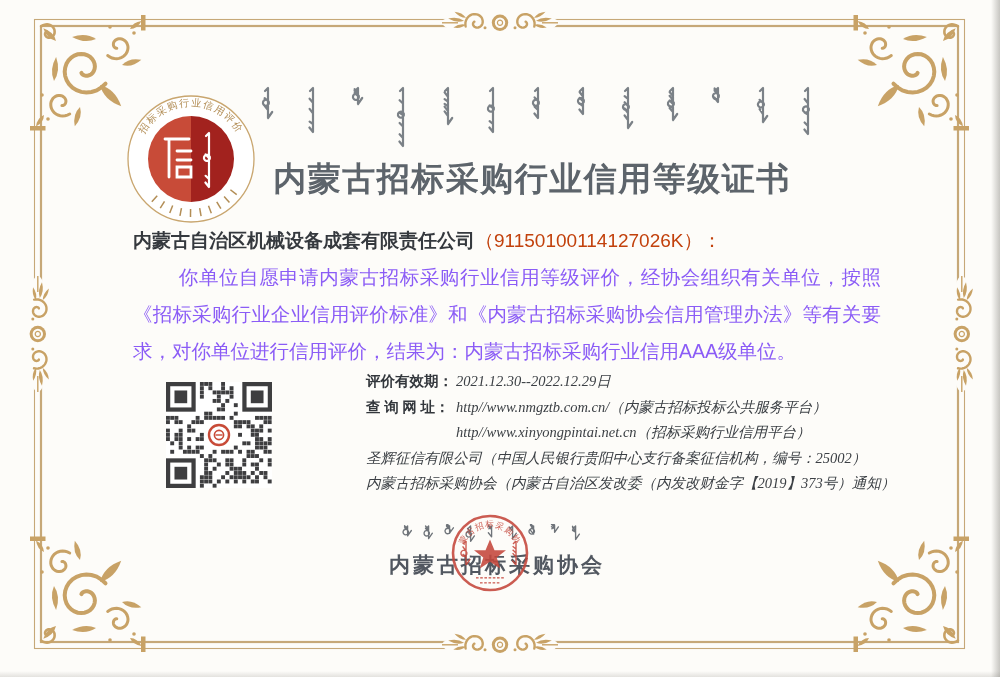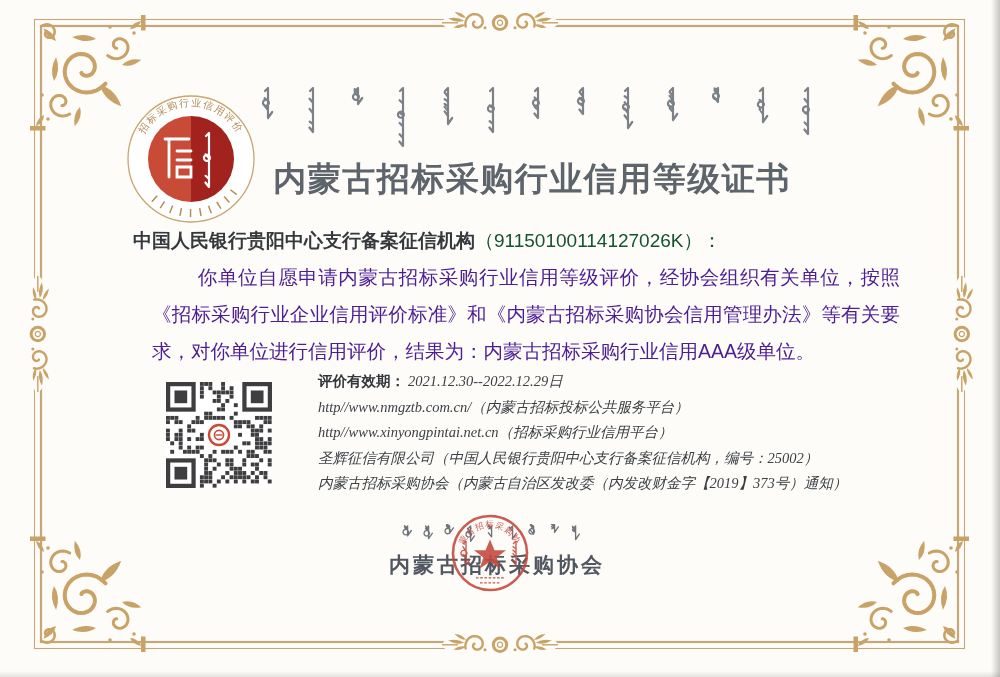--- a/index.html
+++ b/index.html
@@ -7,28 +7,28 @@
         font-family:"Liberation Serif","DejaVu Serif",serif;}
   svg{display:block}
   #frame{position:absolute;left:0;top:0;}
   .emblem{position:absolute;left:121px;top:89px;width:140px;height:140px;}
   .m-top{position:absolute;left:256px;top:86px;}
   .title{position:absolute;left:0;top:157px;width:1000px;text-align:center;
          font-size:33px;letter-spacing:1.5px;font-weight:600;color:#5d646b;padding-left:32px;}
   .company{position:absolute;left:133px;top:228px;width:760px;
            font-family:"Liberation Sans","DejaVu Sans",sans-serif;font-size:19px;color:#35393e;}
   .cname{font-weight:bold;}
-  .creg{font-weight:500;color:#14532d;}
+  .creg{font-weight:500;color:#c2410c;}
   .para{position:absolute;left:133px;top:259px;width:748px;
         font-family:"Liberation Sans","DejaVu Sans",sans-serif;
-        font-size:19.5px;line-height:37px;color:#4c1d95;font-weight:500;
-        text-align:justify;text-indent:2.35em;margin-left:19px;}
+        font-size:19.5px;line-height:37px;color:#8b5cf6;font-weight:500;
+        text-align:justify;text-indent:2.35em;}
   .qr{position:absolute;left:166px;top:382px;}
   .details{position:absolute;left:318px;top:369px;width:660px;font-size:14.5px;color:#3c4045;}
-  .detail-row{display:flex;}
+  .detail-row{display:flex;margin-left:48px;}
   .dlabel{width:90px;flex-shrink:0;font-weight:bold;color:#33373c;line-height:25.5px;}
   .dlines{flex:1;}
   .dline{line-height:25.5px;white-space:nowrap;font-style:italic;}
   .m-foot{position:absolute;left:400px;top:524px;}
   .orgname{position:absolute;left:0;top:551px;width:994px;text-align:center;
            font-size:21px;letter-spacing:3px;color:#515760;font-weight:600;}
   .seal{position:absolute;left:440px;top:503px;opacity:.88;}
   .edge-right{position:absolute;right:0;top:0;width:9px;height:677px;
       background:linear-gradient(to right,rgba(110,108,102,0),rgba(110,108,102,.38));}
   .edge-bottom{position:absolute;left:0;bottom:0;width:1000px;height:6px;
@@ -229,21 +229,21 @@
       <path d="M4,0 l-3,3 M4,0 L4,40 M4,11.0 l-3.4,-2.8 M4,18.0 l-3.4,-3.8 M4,25.0 l-3.4,-4.5 M4,32.0 l-3.4,-4.5 M4,16.8 a3,3 0 1 0 .1,.1 M4,40 l4.2,-6" transform="translate(368,2)" fill="none" stroke="#7b8187" stroke-width="2.2" stroke-linecap="round"></path>
       <path d="M4,0 l-3,3 M4,0 L4,32 M4,8.0 l-3.4,-4.0 M4,12.0 l-3.4,-4.2 M4,16.0 l-3.4,-3.5 M4,20.0 l-3.4,-2.2 M4,24.0 l-3.4,-3.9 M4,13.4 a3,3 0 1 0 .1,.1 M4,32 l4.2,-6" transform="translate(413,2)" fill="none" stroke="#7b8187" stroke-width="2.2" stroke-linecap="round"></path>
       <path d="M4,0 l-3,3 M4,0 L4,14 M4,4.4 l-3.4,-2.1 M4,4.8 l-3.4,-4.5 M4,5.2 l-3.4,-2.5 M4,5.6 l-3.4,-2.9 M4,6.0 l-3.4,-4.3 M4,5.9 a3,3 0 1 0 .1,.1 M4,14 l-3.6,-4.5" transform="translate(458,2)" fill="none" stroke="#7b8187" stroke-width="2.2" stroke-linecap="round"></path>
       <path d="M4,0 l-3,3 M4,0 L4,34 M4,15.0 l-3.4,-3.2 M4,26.0 l-3.4,-4.9 M4,14.3 a3,3 0 1 0 .1,.1 M4,34 l4.2,-6" transform="translate(503,2)" fill="none" stroke="#7b8187" stroke-width="2.2" stroke-linecap="round"></path>
       <path d="M4,0 l-3,3 M4,0 L4,46 M4,15.3 l-3.4,-4.3 M4,26.7 l-3.4,-2.2 M4,38.0 l-3.4,-3.5 M4,19.3 a3,3 0 1 0 .1,.1 M4,46 l-3.6,-4.5" transform="translate(548,2)" fill="none" stroke="#7b8187" stroke-width="2.2" stroke-linecap="round"></path>
     </svg>
 
   <div class="title">内蒙古招标采购行业信用等级证书</div>
 
   <div class="company">
-    <span class="cname">中国人民银行贵阳中心支行备案征信机构</span><span class="creg">（91150100114127026K）：</span>
+    <span class="cname">内蒙古自治区机械设备成套有限责任公司</span><span class="creg">（91150100114127026K）：</span>
   </div>
 
   <div class="para">你单位自愿申请内蒙古招标采购行业信用等级评价，经协会组织有关单位，按照《招标采购行业企业信用评价标准》和《内蒙古招标采购协会信用管理办法》等有关要求，对你单位进行信用评价，结果为：内蒙古招标采购行业信用AAA级单位。</div>
 
   <svg id="qr" class="qr" width="106" height="106">
       <rect x="0" y="0" width="106" height="106" fill="#fff"></rect>
       <rect x="0" y="0" width="29.68" height="29.68" fill="#3e3e40"></rect>
       <rect x="4.24" y="4.24" width="21.200000000000003" height="21.200000000000003" fill="#fff"></rect>
       <rect x="8.48" y="8.48" width="12.72" height="12.72" fill="#3e3e40"></rect>
       <rect x="76.32000000000001" y="0" width="29.68" height="29.68" fill="#3e3e40"></rect>
@@ -430,20 +430,21 @@
     </svg>
 
   <div class="details" id="details">
       <div class="detail-row">
         <span class="dlabel">评价有效期：</span>
         <div class="dlines">
           <div class="dline">2021.12.30--2022.12.29日</div>
         </div>
       </div>
       <div class="detail-row">
+        <span class="dlabel">查 询 网 址：</span>
         <div class="dlines">
           <div class="dline">http//www.nmgztb.com.cn/（内蒙古招标投标公共服务平台）</div>
           <div class="dline">http//www.xinyongpintai.net.cn（招标采购行业信用平台）</div>
         </div>
       </div>
       <div class="detail-row">
         <div class="dlines">
           <div class="dline">圣辉征信有限公司（中国人民银行贵阳中心支行备案征信机构，编号：25002）</div>
           <div class="dline">内蒙古招标采购协会（内蒙古自治区发改委（内发改财金字【2019】373号）通知）</div>
         </div>

